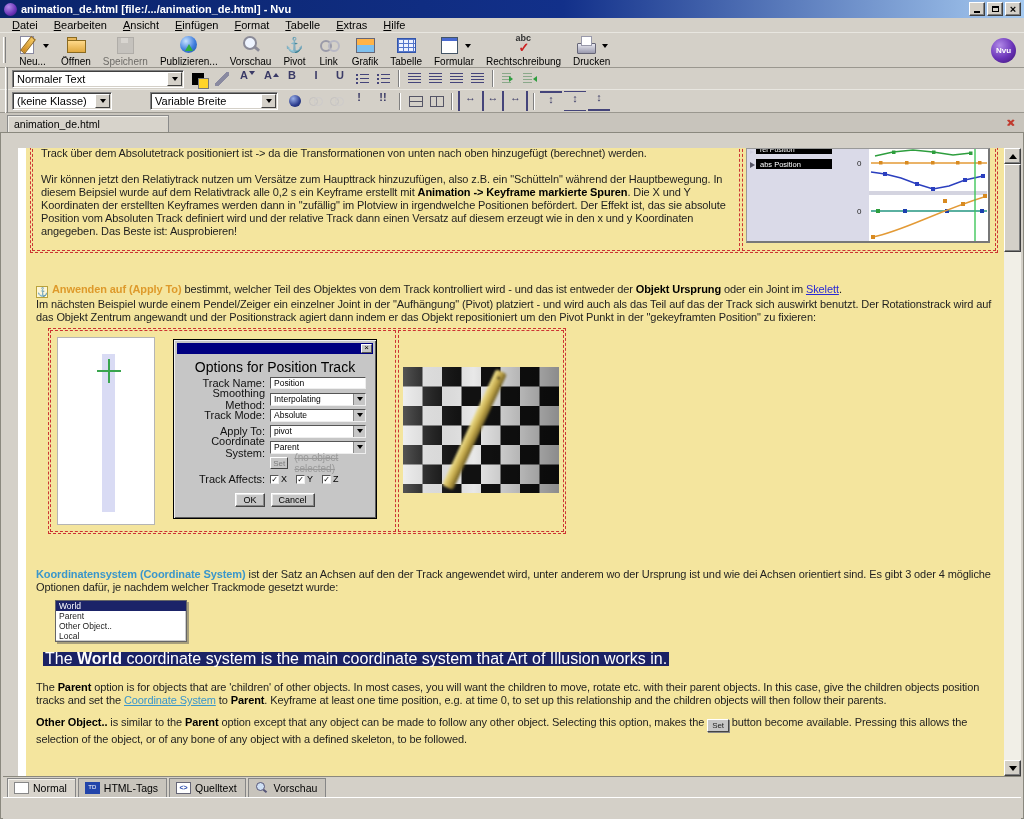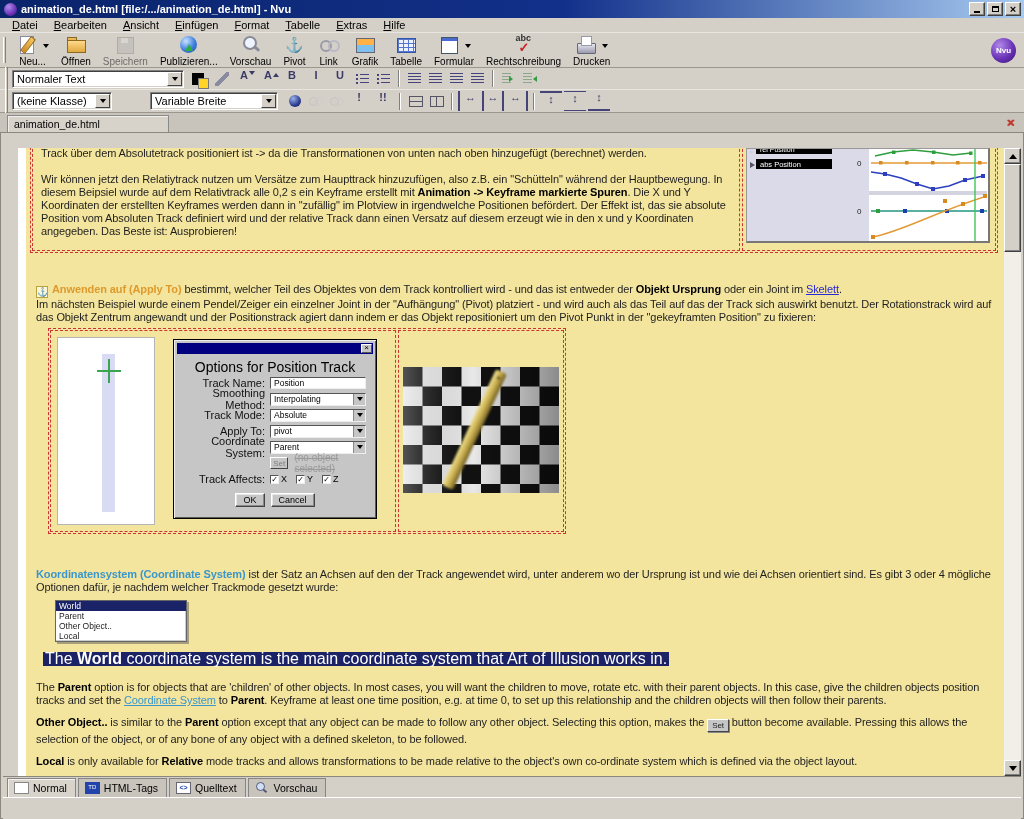--- a/index.html
+++ b/index.html
@@ -591,21 +591,20 @@
           <div class="lbitem"><span>Other Object..</span></div>
           <div class="lbitem"><span>Local</span></div>
         </div>
 
       <div class="hlwrap">
         <span class="hl"><span>The </span><span class="b">World</span><span> coordinate system is the main coordinate system that Art of Illusion works in.</span></span>
       </div>
 
       <p class="dp pparent"><span>The </span><span class="b">Parent</span><span> option is for objects that are 'children' of other objects. In most cases, you will want the children to move, rotate etc. with their parent objects. In this case, give the children objects position tracks and set the </span><span class="tlink">Coordinate System</span><span> to </span><span class="b">Parent</span><span>. Keyframe at least one time position, e.g. at time 0, to set up this relationship and the children objects will then follow their parents.</span></p>
       <p class="dp pother"><span class="b">Other Object..</span><span> is similar to the </span><span class="b">Parent</span><span> option except that any object can be made to follow any other object. Selecting this option, makes the </span><span class="btn">Set</span><span> button become available. Pressing this allows the selection of the object, or of any bone of any object with a defined skeleton, to be followed.</span></p>
-      <p class="dp plocal"><span class="b">Local</span><span> is only available for </span><span class="b">Relative</span><span> mode tracks and allows transformations to be made relative to the object's own co-ordinate system which is defined via the object layout.</span></p>
 
     </div>
   </div>
 
   <div class="vscroll">
     <div class="sbtn up"></div>
     <div class="sthumb"></div>
     <div class="sbtn down"></div>
   </div>
 

